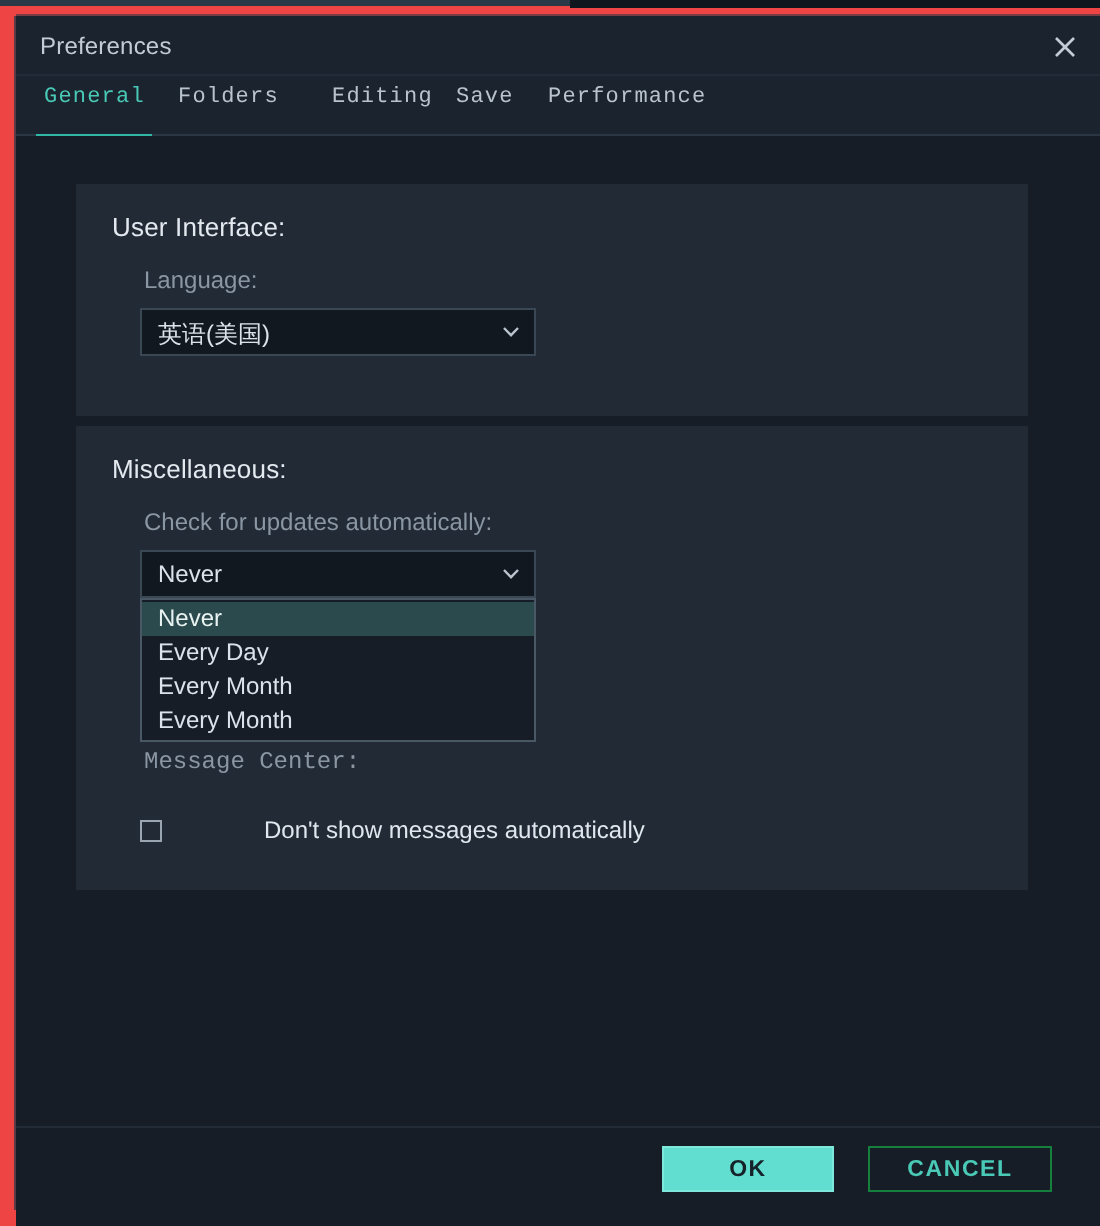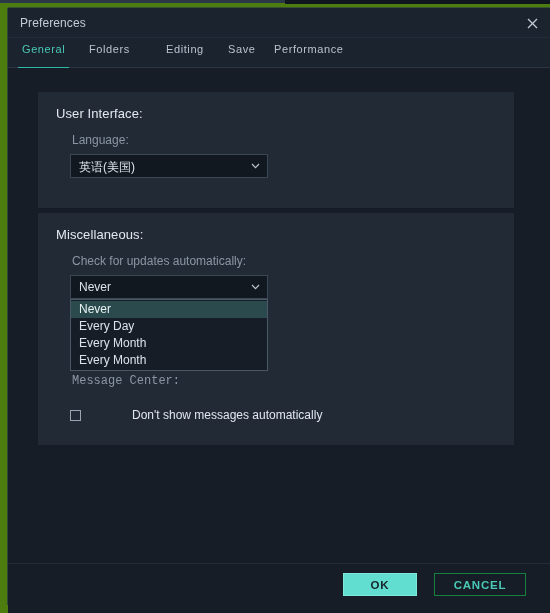--- a/index.html
+++ b/index.html
@@ -12,21 +12,21 @@
     background: #151c26;
     font-family: "Liberation Sans", sans-serif;
     overflow: hidden;
   }
 
   
   #app-root {
     position: relative;
     width: 550px;
     height: 613px;
-    background: #4d7c0f;
+    background: #ef4444;
   }
   .bg-strip-left {
     position: absolute;
     left: 0; top: 0;
     width: 285px; height: 3px;
     background: #2b3847;
   }
   .bg-strip-right {
     position: absolute;
     left: 285px; top: 0;
@@ -88,21 +88,21 @@
     height: 30px;
     background: #1b232e;
     border-bottom: 1px solid #2b3644;
     padding-left: 6px;
     box-sizing: border-box;
   }
   .tab {
     position: absolute;
     top: 5px;
     font-size: 11px;
-    font-family: Liberation Sans, sans-serif;
+    font-family: Liberation Mono, monospace;
     color: #b9c3ce;
     letter-spacing: .6px;
     cursor: pointer;
     padding-bottom: 14px;
     white-space: nowrap;
   }
   .tab.active {
     color: #49c9b6;
   }
   .tab.active::after {
@@ -236,21 +236,21 @@
     font-weight: bold;
     letter-spacing: .8px;
     display: flex;
     align-items: center;
     justify-content: center;
     cursor: pointer;
     box-sizing: border-box;
   }
   #ok-button {
     right: 133px;
-    width: 74px;
+    width: 86px;
     background: #62ded0;
     color: #16222a;
     border: 1px solid #7ee8dc;
   }
   #cancel-button {
     right: 24px;
     width: 92px;
     background: transparent;
     color: #49c9b6;
     border: 1px solid #15803d;

